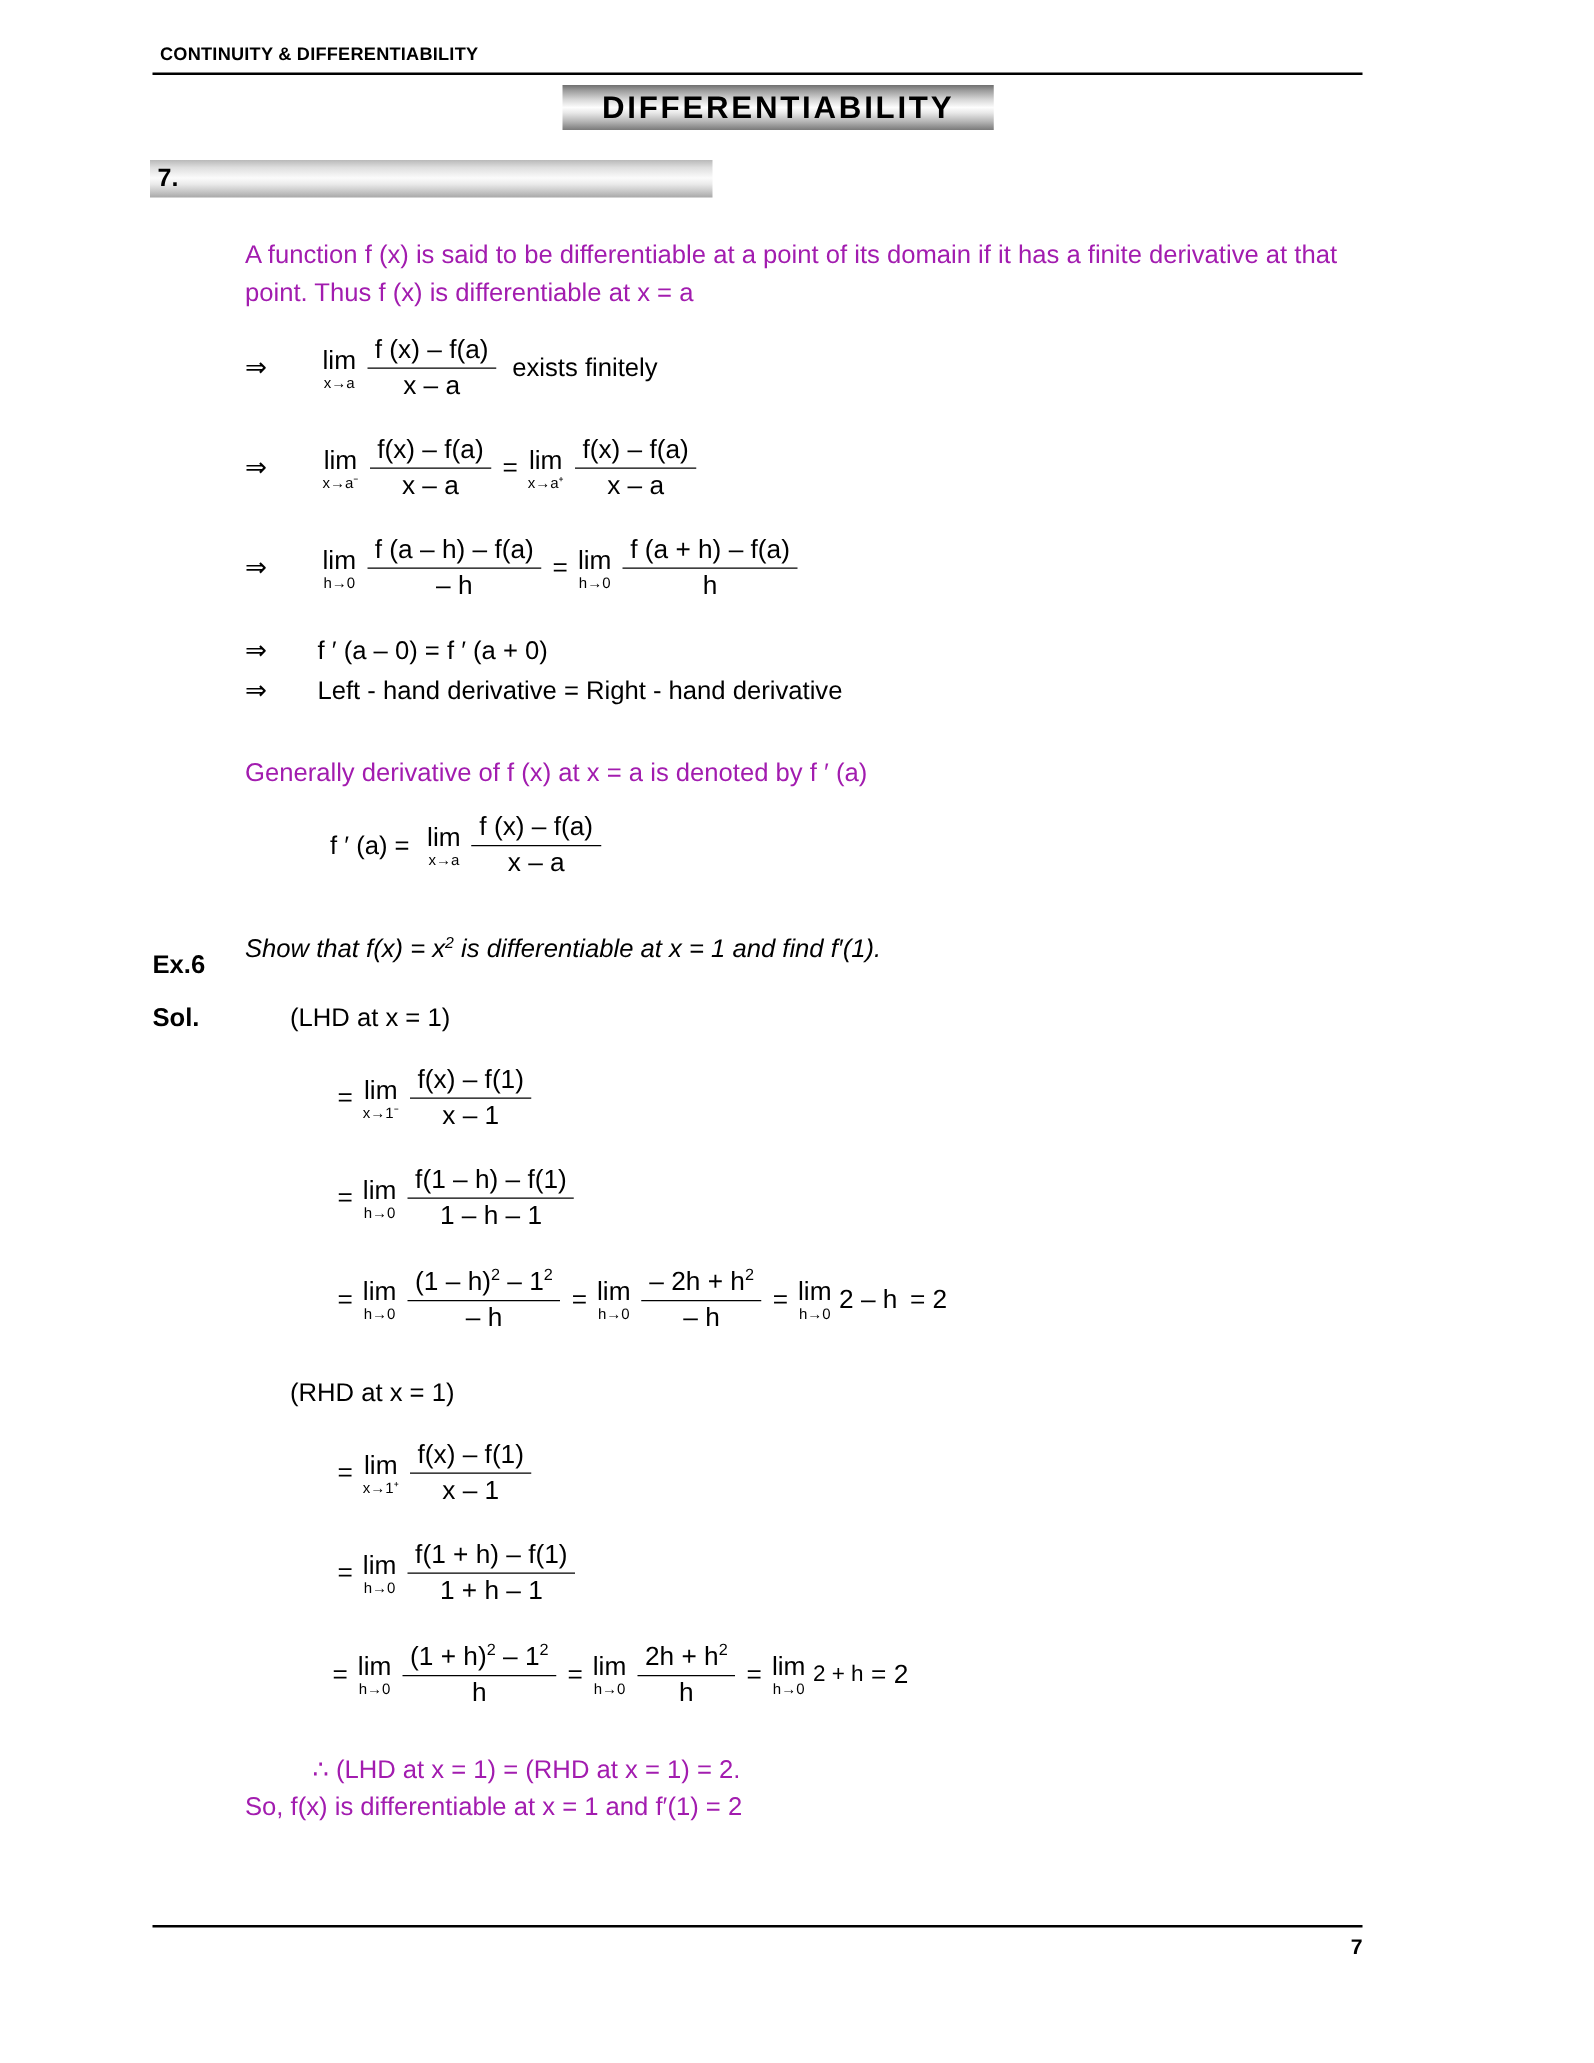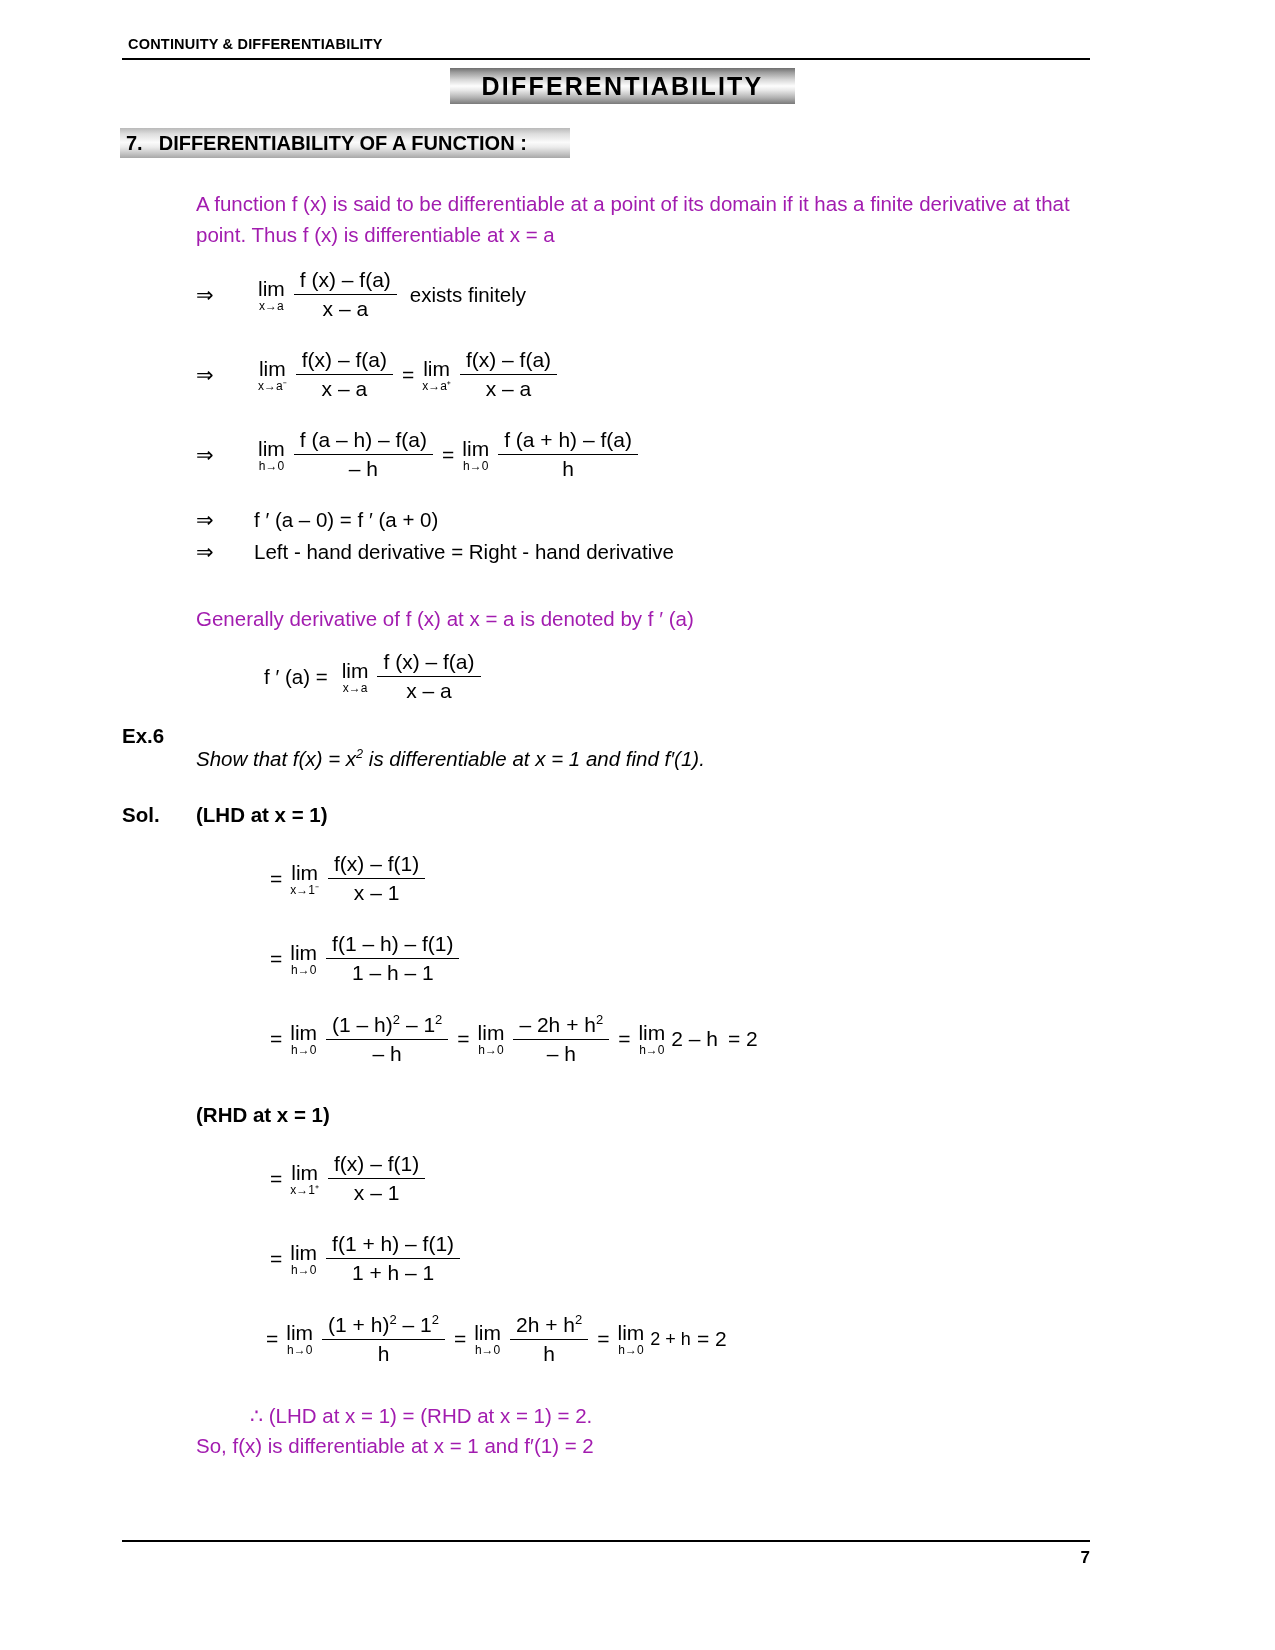--- a/index.html
+++ b/index.html
@@ -172,21 +172,21 @@
     position: absolute;
     left: 122px;
     font-size: 20.5px;
     font-weight: bold;
   }
   .label-body {
     position: absolute;
     left: 196px;
     font-size: 20.5px;
   }
-  .bold { font-weight: bold; }
+  .bold { font-weight: normal; margin-left: 36px; }
 
   
   .foot-rule {
     position: absolute;
     left: 122px;
     top: 1540px;
     width: 968px;
     height: 2px;
     background: #000;
   }
@@ -207,21 +207,20 @@
 
   <div class="running-head">CONTINUITY &amp; DIFFERENTIABILITY</div>
   <div class="head-rule"></div>
 
   <div class="banner">
     <span class="banner-text">DIFFERENTIABILITY</span>
   </div>
 
   <div class="section-bar">
     <span class="section-num">7.</span>
-    <span class="section-title">DIFFERENTIABILITY OF A FUNCTION :</span>
   </div>
 
   <div class="para body-block">
     <div>A function f (x) is said to be differentiable at a point of its domain if it has a finite derivative at that</div>
     <div>point. Thus f (x) is differentiable at x = a</div>
   </div>
 
   <div class="row" style="left:196px; top:268px;">
     <span class="arrow">⇒</span>
     <span class="eqline math">
@@ -302,21 +301,21 @@
         <span class="op">lim</span>
         <span class="sub">x→a</span>
       </span>
       <span class="frac">
         <span class="num">f (x) – f(a)</span>
         <span class="den">x – a</span>
       </span>
     </span>
   </div>
 
-  <div class="label-col" style="top:724px;">Ex.6</div>
+  <div class="label-col" style="top:760px;">Ex.6</div>
   <div class="label-body" style="top:746px;font-style:italic;">
     <span>Show that f(x) = x</span><sup>2</sup><span> is differentiable at x = 1 and find f′(1).</span>
   </div>
 
   <div class="label-col" style="top:803px;">Sol.</div>
   <div class="label-body bold" style="top:803px;">(LHD at x = 1)</div>
 
   <div class="row" style="left:266px; top:852px;">
     <span class="eqline math">
       <span class="op-eq">=</span>

